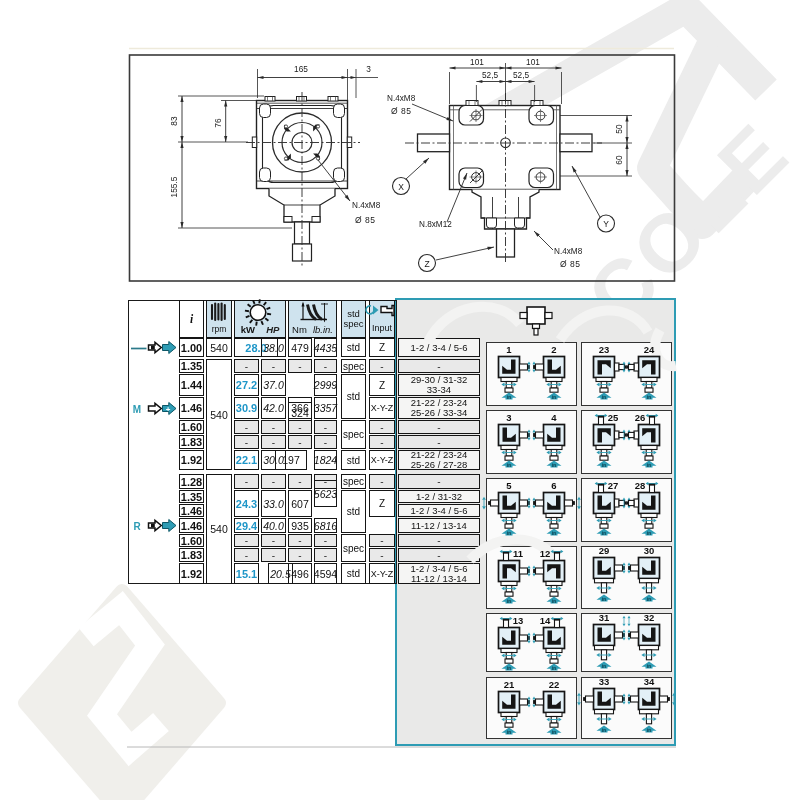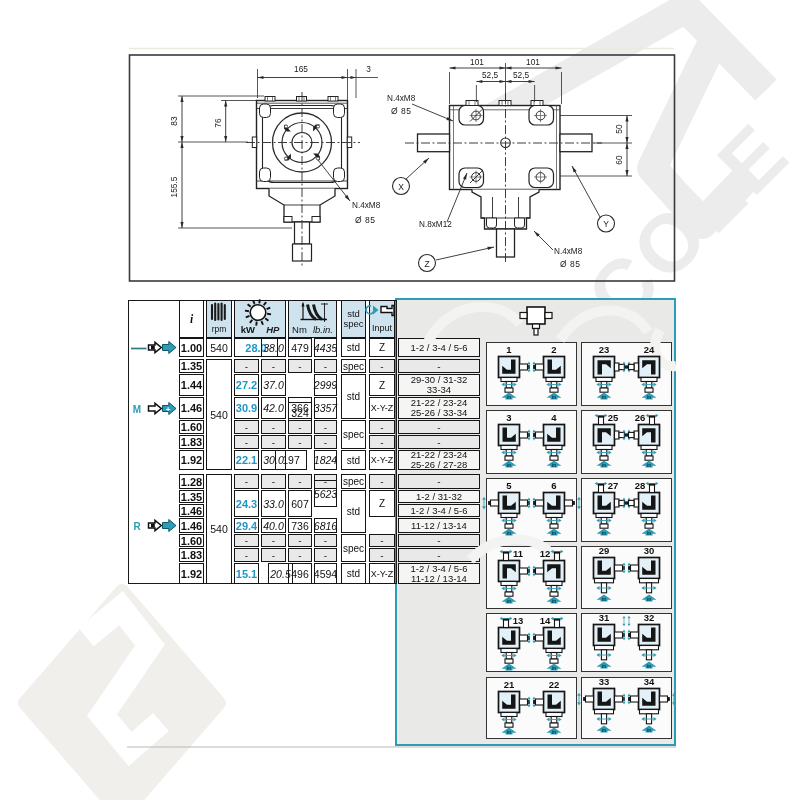--- a/index.html
+++ b/index.html
@@ -142,21 +142,21 @@
 <div style="position:absolute;left:234px;top:490px;width:25px;height:27px;border:1.6px solid #151515;display:flex;align-items:center;justify-content:center;text-align:center;white-space:nowrap;font-size:11px;color:#1e96c8;font-weight:bold;box-sizing:border-box;">24.3</div>
 <div style="position:absolute;left:261px;top:490px;width:25px;height:27px;border:1.6px solid #151515;display:flex;align-items:center;justify-content:center;text-align:center;white-space:nowrap;font-size:10.5px;color:#111;font-style:italic;box-sizing:border-box;">33.0</div>
 <div style="position:absolute;left:288px;top:490px;width:24px;height:27px;border:1.6px solid #151515;display:flex;align-items:center;justify-content:center;text-align:center;white-space:nowrap;font-size:10.5px;color:#111;box-sizing:border-box;">607</div>
 <div style="position:absolute;left:314px;top:480px;width:23px;height:27px;border:1.6px solid #151515;display:flex;align-items:center;justify-content:center;text-align:center;white-space:nowrap;font-size:10.5px;color:#111;font-style:italic;box-sizing:border-box;">5623</div>
 <div style="position:absolute;left:341px;top:490px;width:25px;height:43px;border:1.6px solid #151515;display:flex;align-items:center;justify-content:center;text-align:center;white-space:nowrap;font-size:10px;color:#111;box-sizing:border-box;">std</div>
 <div style="position:absolute;left:369px;top:490px;width:26px;height:27px;border:1.6px solid #151515;display:flex;align-items:center;justify-content:center;text-align:center;white-space:nowrap;font-size:10px;color:#111;box-sizing:border-box;">Z</div>
 <div style="position:absolute;left:398px;top:490px;width:82px;height:13px;background:#f5f5f4;border:1.6px solid #151515;display:flex;align-items:center;justify-content:center;text-align:center;white-space:nowrap;font-size:9.5px;color:#111;box-sizing:border-box;">1-2 / 31-32</div>
 <div style="position:absolute;left:398px;top:504px;width:82px;height:13px;background:#f5f5f4;border:1.6px solid #151515;display:flex;align-items:center;justify-content:center;text-align:center;white-space:nowrap;font-size:9.5px;color:#111;box-sizing:border-box;">1-2 / 3-4 / 5-6</div>
 <div style="position:absolute;left:234px;top:518px;width:25px;height:15px;border:1.6px solid #151515;display:flex;align-items:center;justify-content:center;text-align:center;white-space:nowrap;font-size:11px;color:#1e96c8;font-weight:bold;box-sizing:border-box;">29.4</div>
 <div style="position:absolute;left:261px;top:518px;width:25px;height:15px;border:1.6px solid #151515;display:flex;align-items:center;justify-content:center;text-align:left;white-space:nowrap;font-size:10.5px;color:#111;font-style:italic;box-sizing:border-box;">40.0</div>
-<div style="position:absolute;left:288px;top:518px;width:24px;height:15px;border:1.6px solid #151515;display:flex;align-items:center;justify-content:center;text-align:center;white-space:nowrap;font-size:10.5px;color:#111;box-sizing:border-box;">736</div>
+<div style="position:absolute;left:288px;top:518px;width:24px;height:15px;border:1.6px solid #151515;display:flex;align-items:center;justify-content:center;text-align:center;white-space:nowrap;font-size:10.5px;color:#111;box-sizing:border-box;">935</div>
 <div style="position:absolute;left:314px;top:518px;width:23px;height:15px;border:1.6px solid #151515;display:flex;align-items:center;justify-content:center;text-align:center;white-space:nowrap;font-size:10.5px;color:#111;font-style:italic;box-sizing:border-box;">6816</div>
 <div style="position:absolute;left:398px;top:518px;width:82px;height:15px;background:#f5f5f4;border:1.6px solid #151515;display:flex;align-items:center;justify-content:center;text-align:center;white-space:nowrap;font-size:9.5px;color:#111;line-height:10px;box-sizing:border-box;">11-12 / 13-14</div>
 <div style="position:absolute;left:234px;top:534px;width:25px;height:13px;background:#e9e9e9;border:1.6px solid #151515;display:flex;align-items:center;justify-content:center;text-align:center;white-space:nowrap;font-size:10px;color:#333;box-sizing:border-box;">-</div>
 <div style="position:absolute;left:261px;top:534px;width:25px;height:13px;background:#e9e9e9;border:1.6px solid #151515;display:flex;align-items:center;justify-content:center;text-align:center;white-space:nowrap;font-size:10px;color:#333;box-sizing:border-box;">-</div>
 <div style="position:absolute;left:288px;top:534px;width:24px;height:13px;background:#e9e9e9;border:1.6px solid #151515;display:flex;align-items:center;justify-content:center;text-align:center;white-space:nowrap;font-size:10px;color:#333;box-sizing:border-box;">-</div>
 <div style="position:absolute;left:314px;top:534px;width:23px;height:13px;background:#e9e9e9;border:1.6px solid #151515;display:flex;align-items:center;justify-content:center;text-align:center;white-space:nowrap;font-size:10px;color:#333;box-sizing:border-box;">-</div>
 <div style="position:absolute;left:369px;top:534px;width:26px;height:13px;background:#e9e9e9;border:1.6px solid #151515;display:flex;align-items:center;justify-content:center;text-align:center;white-space:nowrap;font-size:10px;color:#333;box-sizing:border-box;">-</div>
 <div style="position:absolute;left:398px;top:534px;width:82px;height:13px;background:#e9e9e9;border:1.6px solid #151515;display:flex;align-items:center;justify-content:center;text-align:center;white-space:nowrap;font-size:10px;color:#333;box-sizing:border-box;">-</div>
 <div style="position:absolute;left:234px;top:548px;width:25px;height:14px;background:#e9e9e9;border:1.6px solid #151515;display:flex;align-items:center;justify-content:center;text-align:center;white-space:nowrap;font-size:10px;color:#333;box-sizing:border-box;">-</div>
 <div style="position:absolute;left:261px;top:548px;width:25px;height:14px;background:#e9e9e9;border:1.6px solid #151515;display:flex;align-items:center;justify-content:center;text-align:center;white-space:nowrap;font-size:10px;color:#333;box-sizing:border-box;">-</div>

